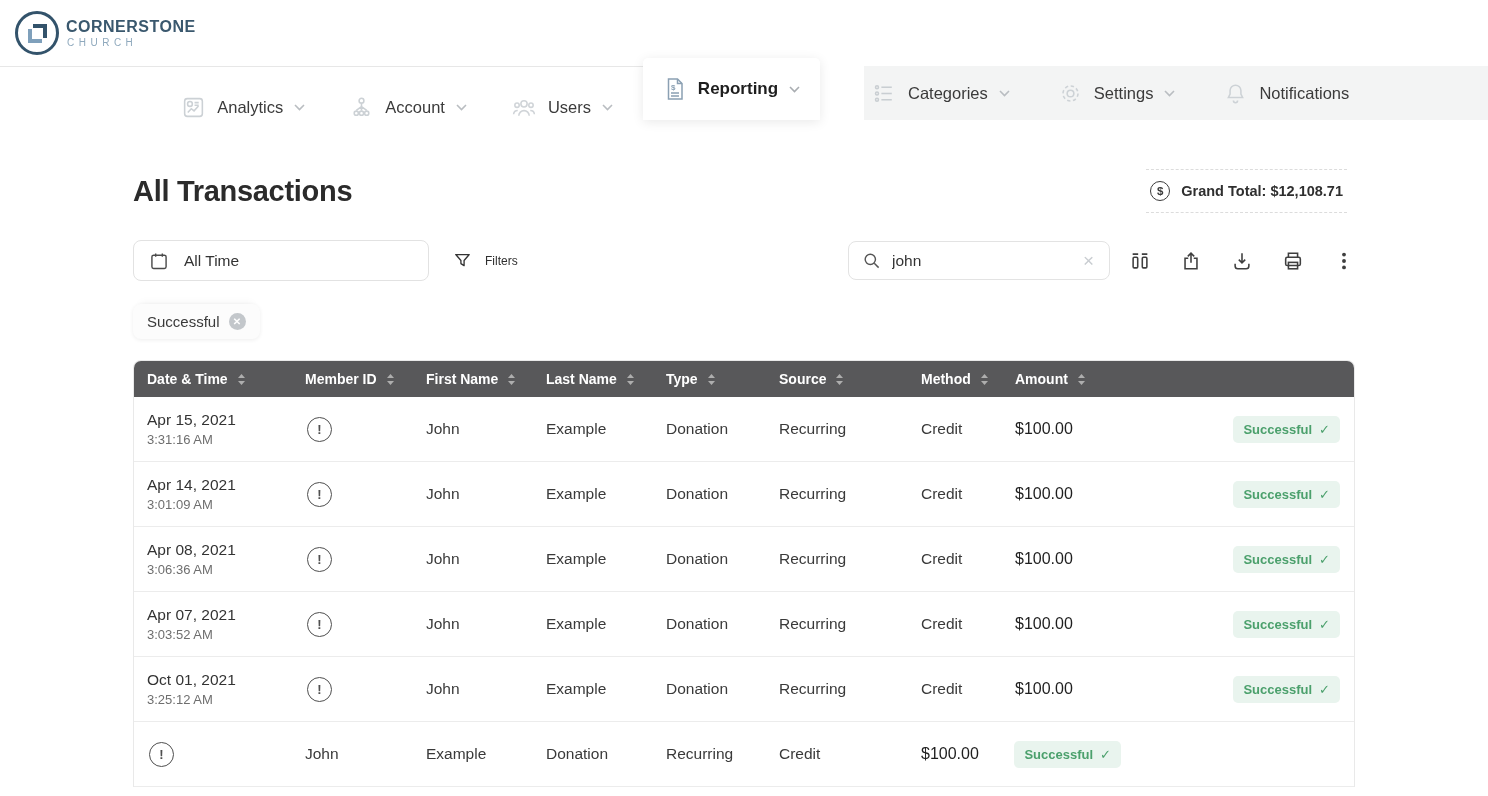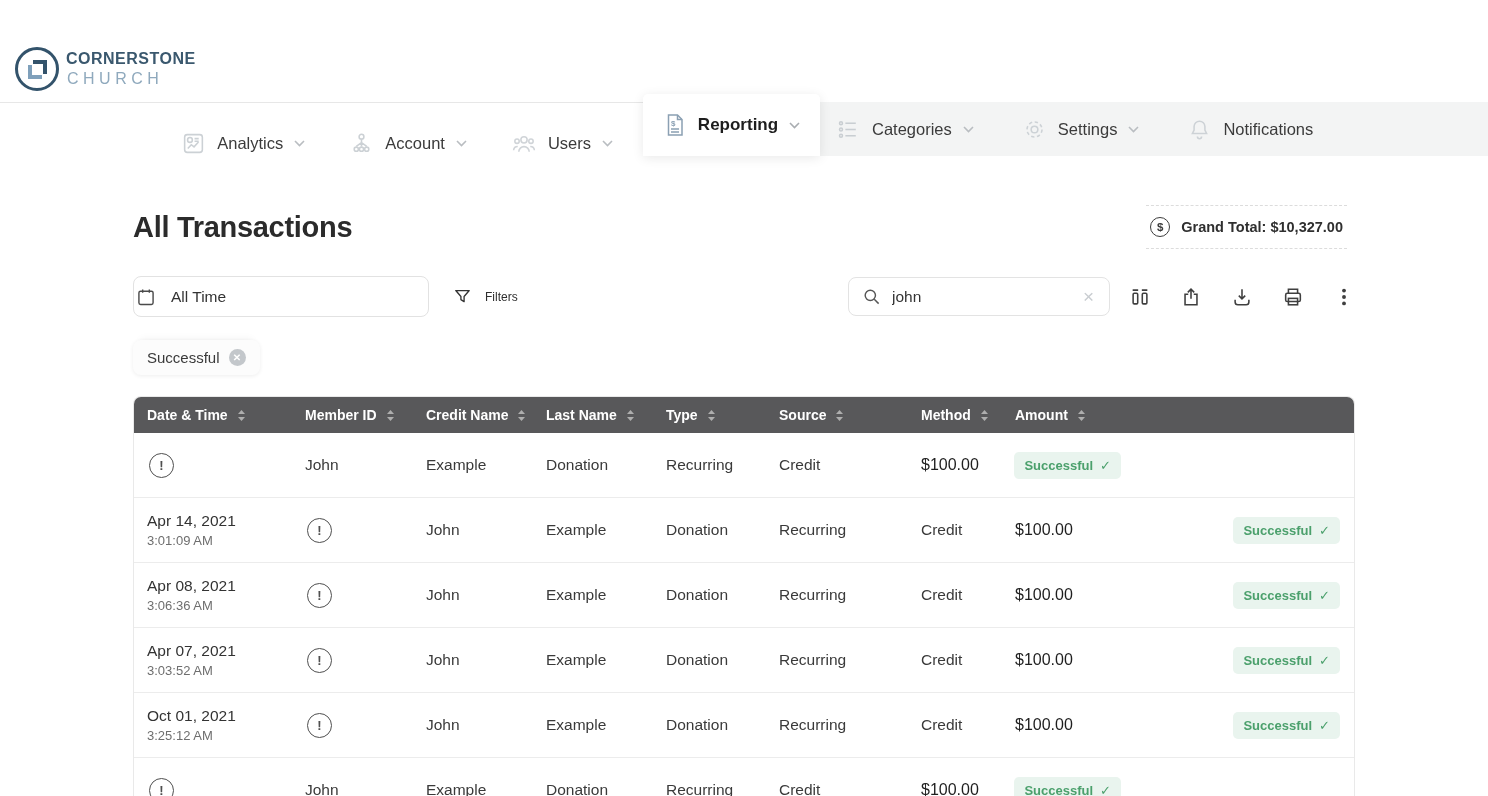--- a/index.html
+++ b/index.html
@@ -2,58 +2,58 @@
 <html><head>
 <meta charset="utf-8">
 <style>
   * { box-sizing: border-box; margin: 0; padding: 0; }
   html,body { width:1488px; height:796px; }
   body {
     font-family: "Liberation Sans", sans-serif;
     background:#ffffff; color:#3a3a3a; overflow:hidden; position:relative;
   }
   
-  .header { height:66px; display:flex; align-items:center; padding-left:15px; background:#fff;margin-top:36px; }
+  .header { height:66px; display:flex; align-items:center; padding-left:15px; background:#fff; }
   .logo { display:flex; align-items:center; gap:7px; cursor:pointer; }
   .logo-ring { width:44px; height:44px; border:3px solid #33536b; border-radius:50%;
     display:flex; align-items:center; justify-content:center; position:relative; }
   .logo-sq { position:relative; width:19px; height:19px; }
   .logo-sq .l1 { position:absolute; top:0; right:0; width:14px; height:14px;
     border-top:4px solid #33536b; border-right:4px solid #33536b; }
   .logo-sq .l2 { position:absolute; bottom:0; left:0; width:14px; height:14px;
     border-bottom:4px solid #7fa0bb; border-left:4px solid #7fa0bb; }
   .brand-name { font-size:16px; font-weight:bold; color:#3a586e; letter-spacing:.5px; line-height:1.1; }
-  .brand-sub { font-size:16px; color:#8fa9bd; letter-spacing:4.5px; margin-top:2px; padding-left:1px; }
+  .brand-sub { font-size:10px; color:#8fa9bd; letter-spacing:4.5px; margin-top:2px; padding-left:1px; }
 
   
   .nav { height:54px; display:flex; position:relative; }
   .nav-left { width:643px; background:#fff; border-top:1px solid #e7e7e7;
     display:flex; align-items:flex-end; justify-content:flex-end; gap:44px; padding-right:30px; }
-  .nav-right { flex:1; background:#f3f4f4; display:flex; align-items:center; gap:48px; padding-left:16px; }
+  .nav-right { flex:1; background:#f3f4f4; display:flex; align-items:center; gap:48px; padding-left:8px;margin-left:44px; }
   .nav-item { display:flex; align-items:center; gap:11px; font-size:16.5px; color:#3b3b3b; cursor:pointer; white-space:nowrap; }
   .nav-item svg.nicon { display:block; }
   .nav-tab-active { width:177px; margin-top:-8px; height:62px; background:#fff; z-index:2;
     border-radius:5px 5px 0 0; box-shadow:0 2px 12px rgba(0,0,0,.09);
     display:flex; align-items:center; justify-content:center; gap:11px;
     font-size:17px; font-weight:bold; color:#1e1e1e; cursor:pointer; }
   .chev { display:block; }
 
   
   .title-row { margin:49px 141px 0 133px; display:flex; justify-content:space-between; align-items:center; }
   .page-title { font-size:29px; font-weight:bold; color:#2b2b2b; letter-spacing:-.3px; }
   .grand-total { border-top:1px dashed #dcdcdc; border-bottom:1px dashed #dcdcdc;
     padding:11px 4px; display:flex; align-items:center; gap:11px;
     font-size:14.5px; font-weight:bold; color:#2f2f2f; cursor:default; }
   .dollar-circle { width:20px; height:20px; border:1.4px solid #3c3c3c; border-radius:50%;
     display:flex; align-items:center; justify-content:center; font-size:11.5px; font-weight:bold; color:#3c3c3c; }
 
   
   .filter-row { margin:27px 133px 0; display:flex; align-items:center; }
   .date-btn { width:296px; height:41px; border:1px solid #e2e2e2; border-radius:8px; background:#fff;
-    display:flex; align-items:center; gap:15px; padding:0 2px; font-size:15.5px; color:#333; cursor:pointer; }
+    display:flex; align-items:center; gap:15px; padding:0 15px; font-size:15.5px; color:#333; cursor:pointer; }
   .filters-btn { margin-left:24px; display:flex; align-items:center; gap:13px;
     font-size:12px; color:#2f2f2f; cursor:pointer; background:none; border:none; font-family:inherit; }
   .spacer { flex:1; }
   .search-box { width:262px; height:39px; border:1px solid #e3e3e3; border-radius:8px; background:#fff;
     display:flex; align-items:center; gap:11px; padding:0 13px; }
   .search-box input { border:none; outline:none; flex:1; font-size:15.5px; color:#333;
     font-family:inherit; background:transparent; min-width:0; }
   .clear-x { color:#c9cdd1; font-size:19px; line-height:1; cursor:pointer; background:none; border:none; padding:0 2px; }
   .tool-icons { display:flex; align-items:center; gap:29px; margin-left:19px; }
   .tool-btn { background:none; border:none; cursor:pointer; padding:0; display:flex; }
@@ -192,21 +192,21 @@
       </svg>
       <span>Notifications</span>
     </div>
   </div>
 </div>
 
 <div class="title-row">
   <h1 class="page-title">All Transactions</h1>
   <div class="grand-total">
     <span class="dollar-circle">$</span>
-    <span>Grand Total: $10,327.00</span>
+    <span>Grand Total: $12,108.71</span>
   </div>
 </div>
 
 <div class="filter-row">
   <button class="date-btn">
     <svg width="20" height="20" viewBox="0 0 24 24" fill="none" stroke="#4a4a4a" stroke-width="1.7">
       <rect x="3.5" y="5" width="17" height="16" rx="2"></rect>
         <path d="M8 3v4M16 3v4M3.5 10h17" opacity="0"></path>
         <path d="M8 3v4M16 3v4"></path>
     </svg>
@@ -288,21 +288,21 @@
 
       <div class="th">
         <span>Member ID</span>
         <svg width="9" height="13" viewBox="0 0 9 13">
           <path d="M4.5 1L8 5H1z" fill="#aeaeae"></path>
           <path d="M4.5 12L1 8h7z" fill="#aeaeae"></path>
         </svg>
       </div>
 
       <div class="th">
-        <span>Credit Name</span>
+        <span>First Name</span>
         <svg width="9" height="13" viewBox="0 0 9 13">
           <path d="M4.5 1L8 5H1z" fill="#aeaeae"></path>
           <path d="M4.5 12L1 8h7z" fill="#aeaeae"></path>
         </svg>
       </div>
 
       <div class="th">
         <span>Last Name</span>
         <svg width="9" height="13" viewBox="0 0 9 13">
           <path d="M4.5 1L8 5H1z" fill="#aeaeae"></path>
@@ -339,20 +339,24 @@
         <svg width="9" height="13" viewBox="0 0 9 13">
           <path d="M4.5 1L8 5H1z" fill="#aeaeae"></path>
           <path d="M4.5 12L1 8h7z" fill="#aeaeae"></path>
         </svg>
       </div>
     </div>
 
   <div>
 
       <div class="grid-row tr">
+        <div class="td td-date">
+          <div class="d">Apr 15, 2021</div>
+          <div class="t">3:31:16 AM</div>
+        </div>
         <div class="td">
           <button class="alert-circle">!</button>
         </div>
         <div class="td">John</div>
         <div class="td">Example</div>
         <div class="td">Donation</div>
         <div class="td">Recurring</div>
         <div class="td">Credit</div>
         <div class="td td-amount">$100.00</div>
         <div class="td td-status">

